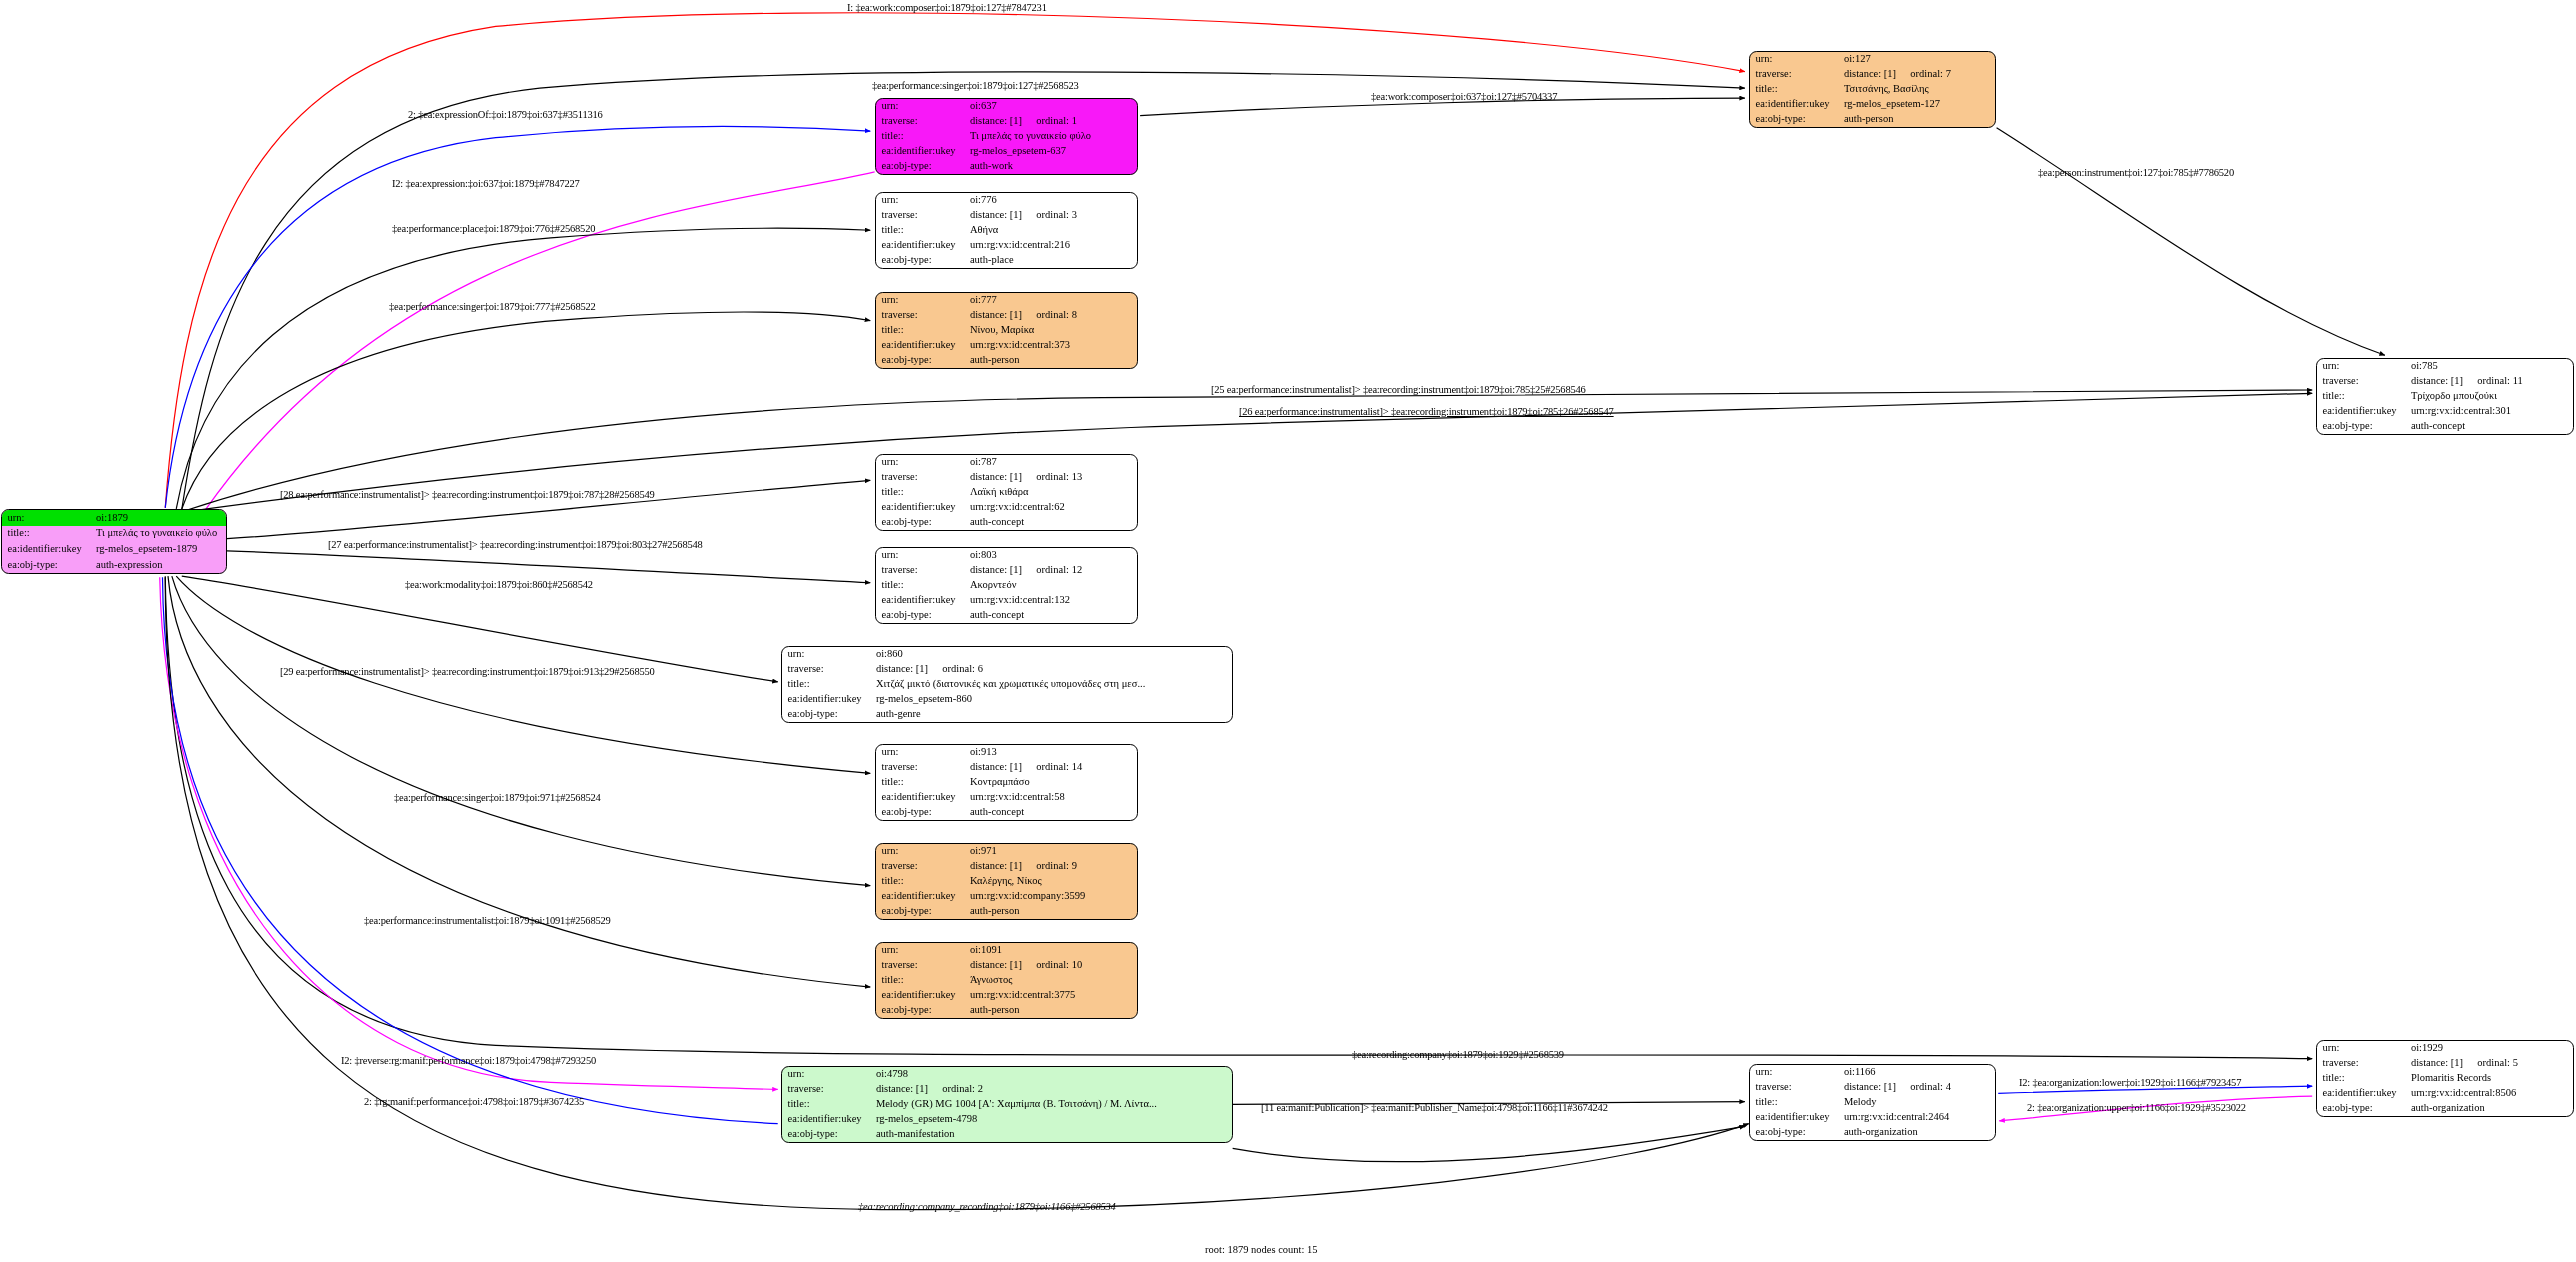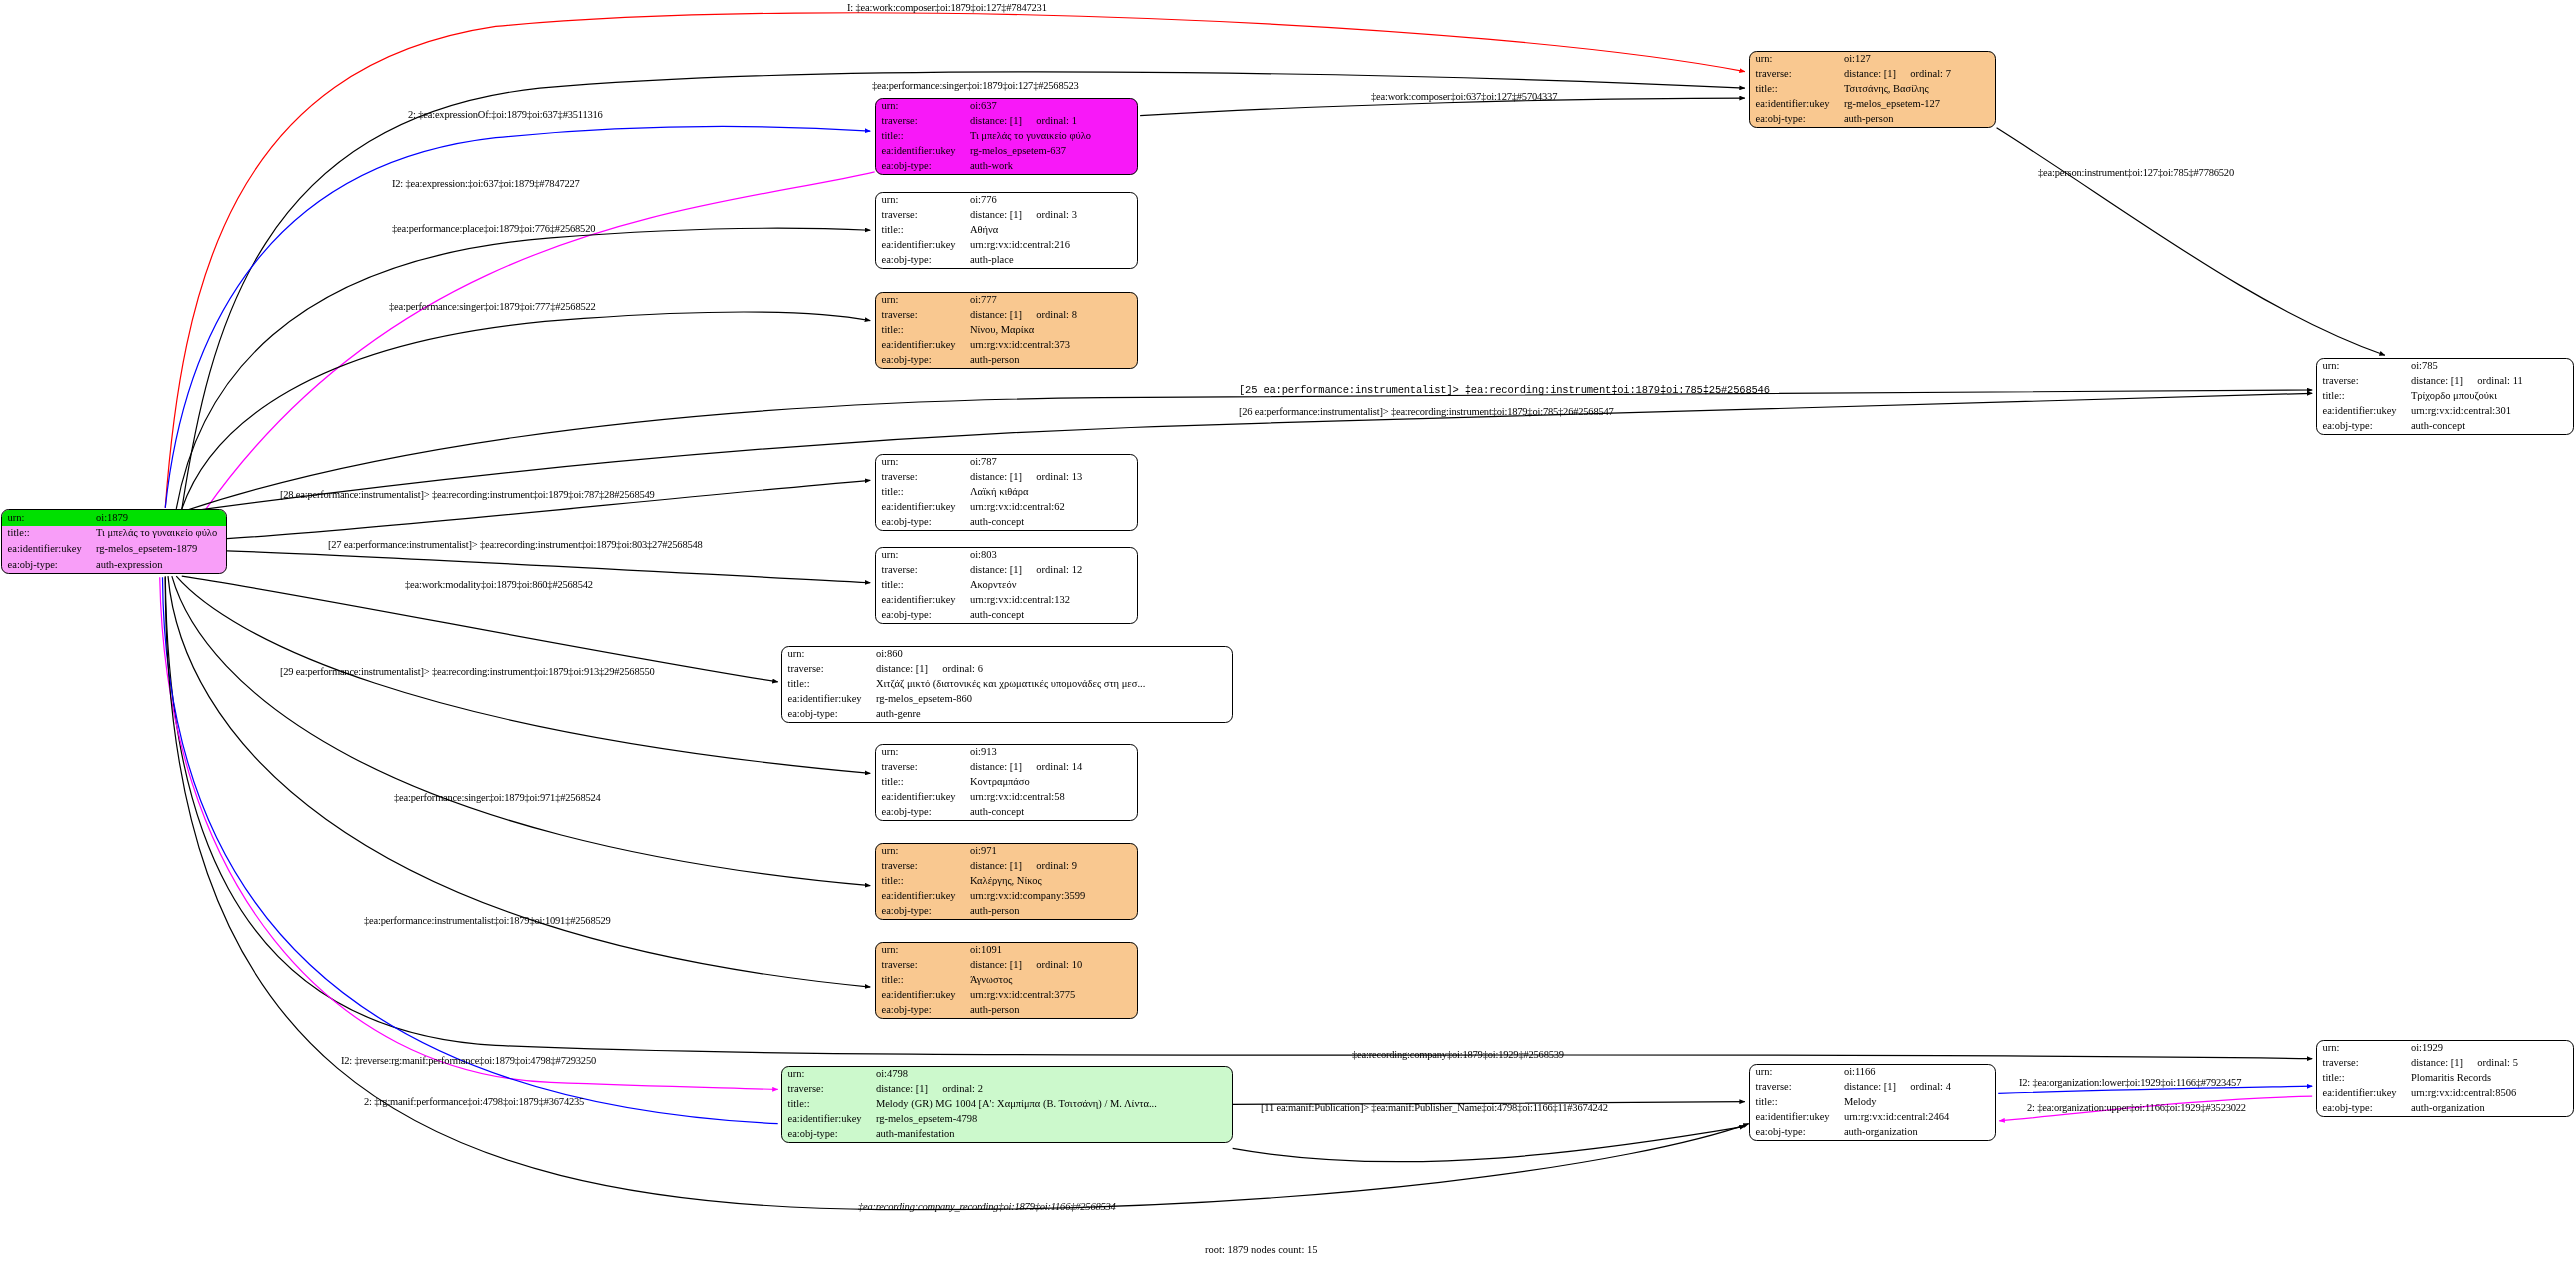--- a/index.html
+++ b/index.html
@@ -479,22 +479,22 @@
     </div>
   <div id="label-layer">
       <div class="edge-label" style="left: 847px; top: 2.2px;">I: ‡ea:work:composer‡oi:1879‡oi:127‡#7847231</div>
       <div class="edge-label" style="left: 872px; top: 80px;">‡ea:performance:singer‡oi:1879‡oi:127‡#2568523</div>
       <div class="edge-label" style="left: 1371px; top: 91px;">‡ea:work:composer‡oi:637‡oi:127‡#5704337</div>
       <div class="edge-label" style="left: 408px; top: 109px;">2: ‡ea:expressionOf:‡oi:1879‡oi:637‡#3511316</div>
       <div class="edge-label" style="left: 392px; top: 178px;">I2: ‡ea:expression:‡oi:637‡oi:1879‡#7847227</div>
       <div class="edge-label" style="left: 2038px; top: 167px;">‡ea:person:instrument‡oi:127‡oi:785‡#7786520</div>
       <div class="edge-label" style="left: 392px; top: 223px;">‡ea:performance:place‡oi:1879‡oi:776‡#2568520</div>
       <div class="edge-label" style="left: 389px; top: 301px;">‡ea:performance:singer‡oi:1879‡oi:777‡#2568522</div>
-      <div class="edge-label" style="left: 1239px; top: 384px; font-family: Liberation Mono, monospace;">[25 ea:performance:instrumentalist]&gt; ‡ea:recording:instrument‡oi:1879‡oi:785‡25#2568546</div>
-      <div class="edge-label" style="left: 1239px; top: 406px;">[26 ea:performance:instrumentalist]&gt; ‡ea:recording:instrument‡oi:1879‡oi:785‡26#2568547</div>
+      <div class="edge-label" style="left: 1211px; top: 384px;">[25 ea:performance:instrumentalist]&gt; ‡ea:recording:instrument‡oi:1879‡oi:785‡25#2568546</div>
+      <div class="edge-label" style="left: 1239px; top: 406px; text-decoration: underline;">[26 ea:performance:instrumentalist]&gt; ‡ea:recording:instrument‡oi:1879‡oi:785‡26#2568547</div>
       <div class="edge-label" style="left: 280px; top: 489px;">[28 ea:performance:instrumentalist]&gt; ‡ea:recording:instrument‡oi:1879‡oi:787‡28#2568549</div>
       <div class="edge-label" style="left: 280px; top: 539px; padding-left: 48px;">[27 ea:performance:instrumentalist]&gt; ‡ea:recording:instrument‡oi:1879‡oi:803‡27#2568548</div>
       <div class="edge-label" style="left: 405px; top: 579px;">‡ea:work:modality‡oi:1879‡oi:860‡#2568542</div>
       <div class="edge-label" style="left: 280px; top: 666px;">[29 ea:performance:instrumentalist]&gt; ‡ea:recording:instrument‡oi:1879‡oi:913‡29#2568550</div>
       <div class="edge-label" style="left: 394px; top: 792px;">‡ea:performance:singer‡oi:1879‡oi:971‡#2568524</div>
       <div class="edge-label" style="left: 364px; top: 915px;">‡ea:performance:instrumentalist‡oi:1879‡oi:1091‡#2568529</div>
       <div class="edge-label" style="left: 341px; top: 1055px;">I2: ‡reverse:rg:manif:performance‡oi:1879‡oi:4798‡#7293250</div>
       <div class="edge-label" style="left: 364px; top: 1096px;">2: ‡rg:manif:performance‡oi:4798‡oi:1879‡#3674235</div>
       <div class="edge-label" style="left: 1352px; top: 1049px;">‡ea:recording:company‡oi:1879‡oi:1929‡#2568539</div>
       <div class="edge-label" style="left: 1261px; top: 1102px;">[11 ea:manif:Publication]&gt; ‡ea:manif:Publisher_Name‡oi:4798‡oi:1166‡11#3674242</div>

